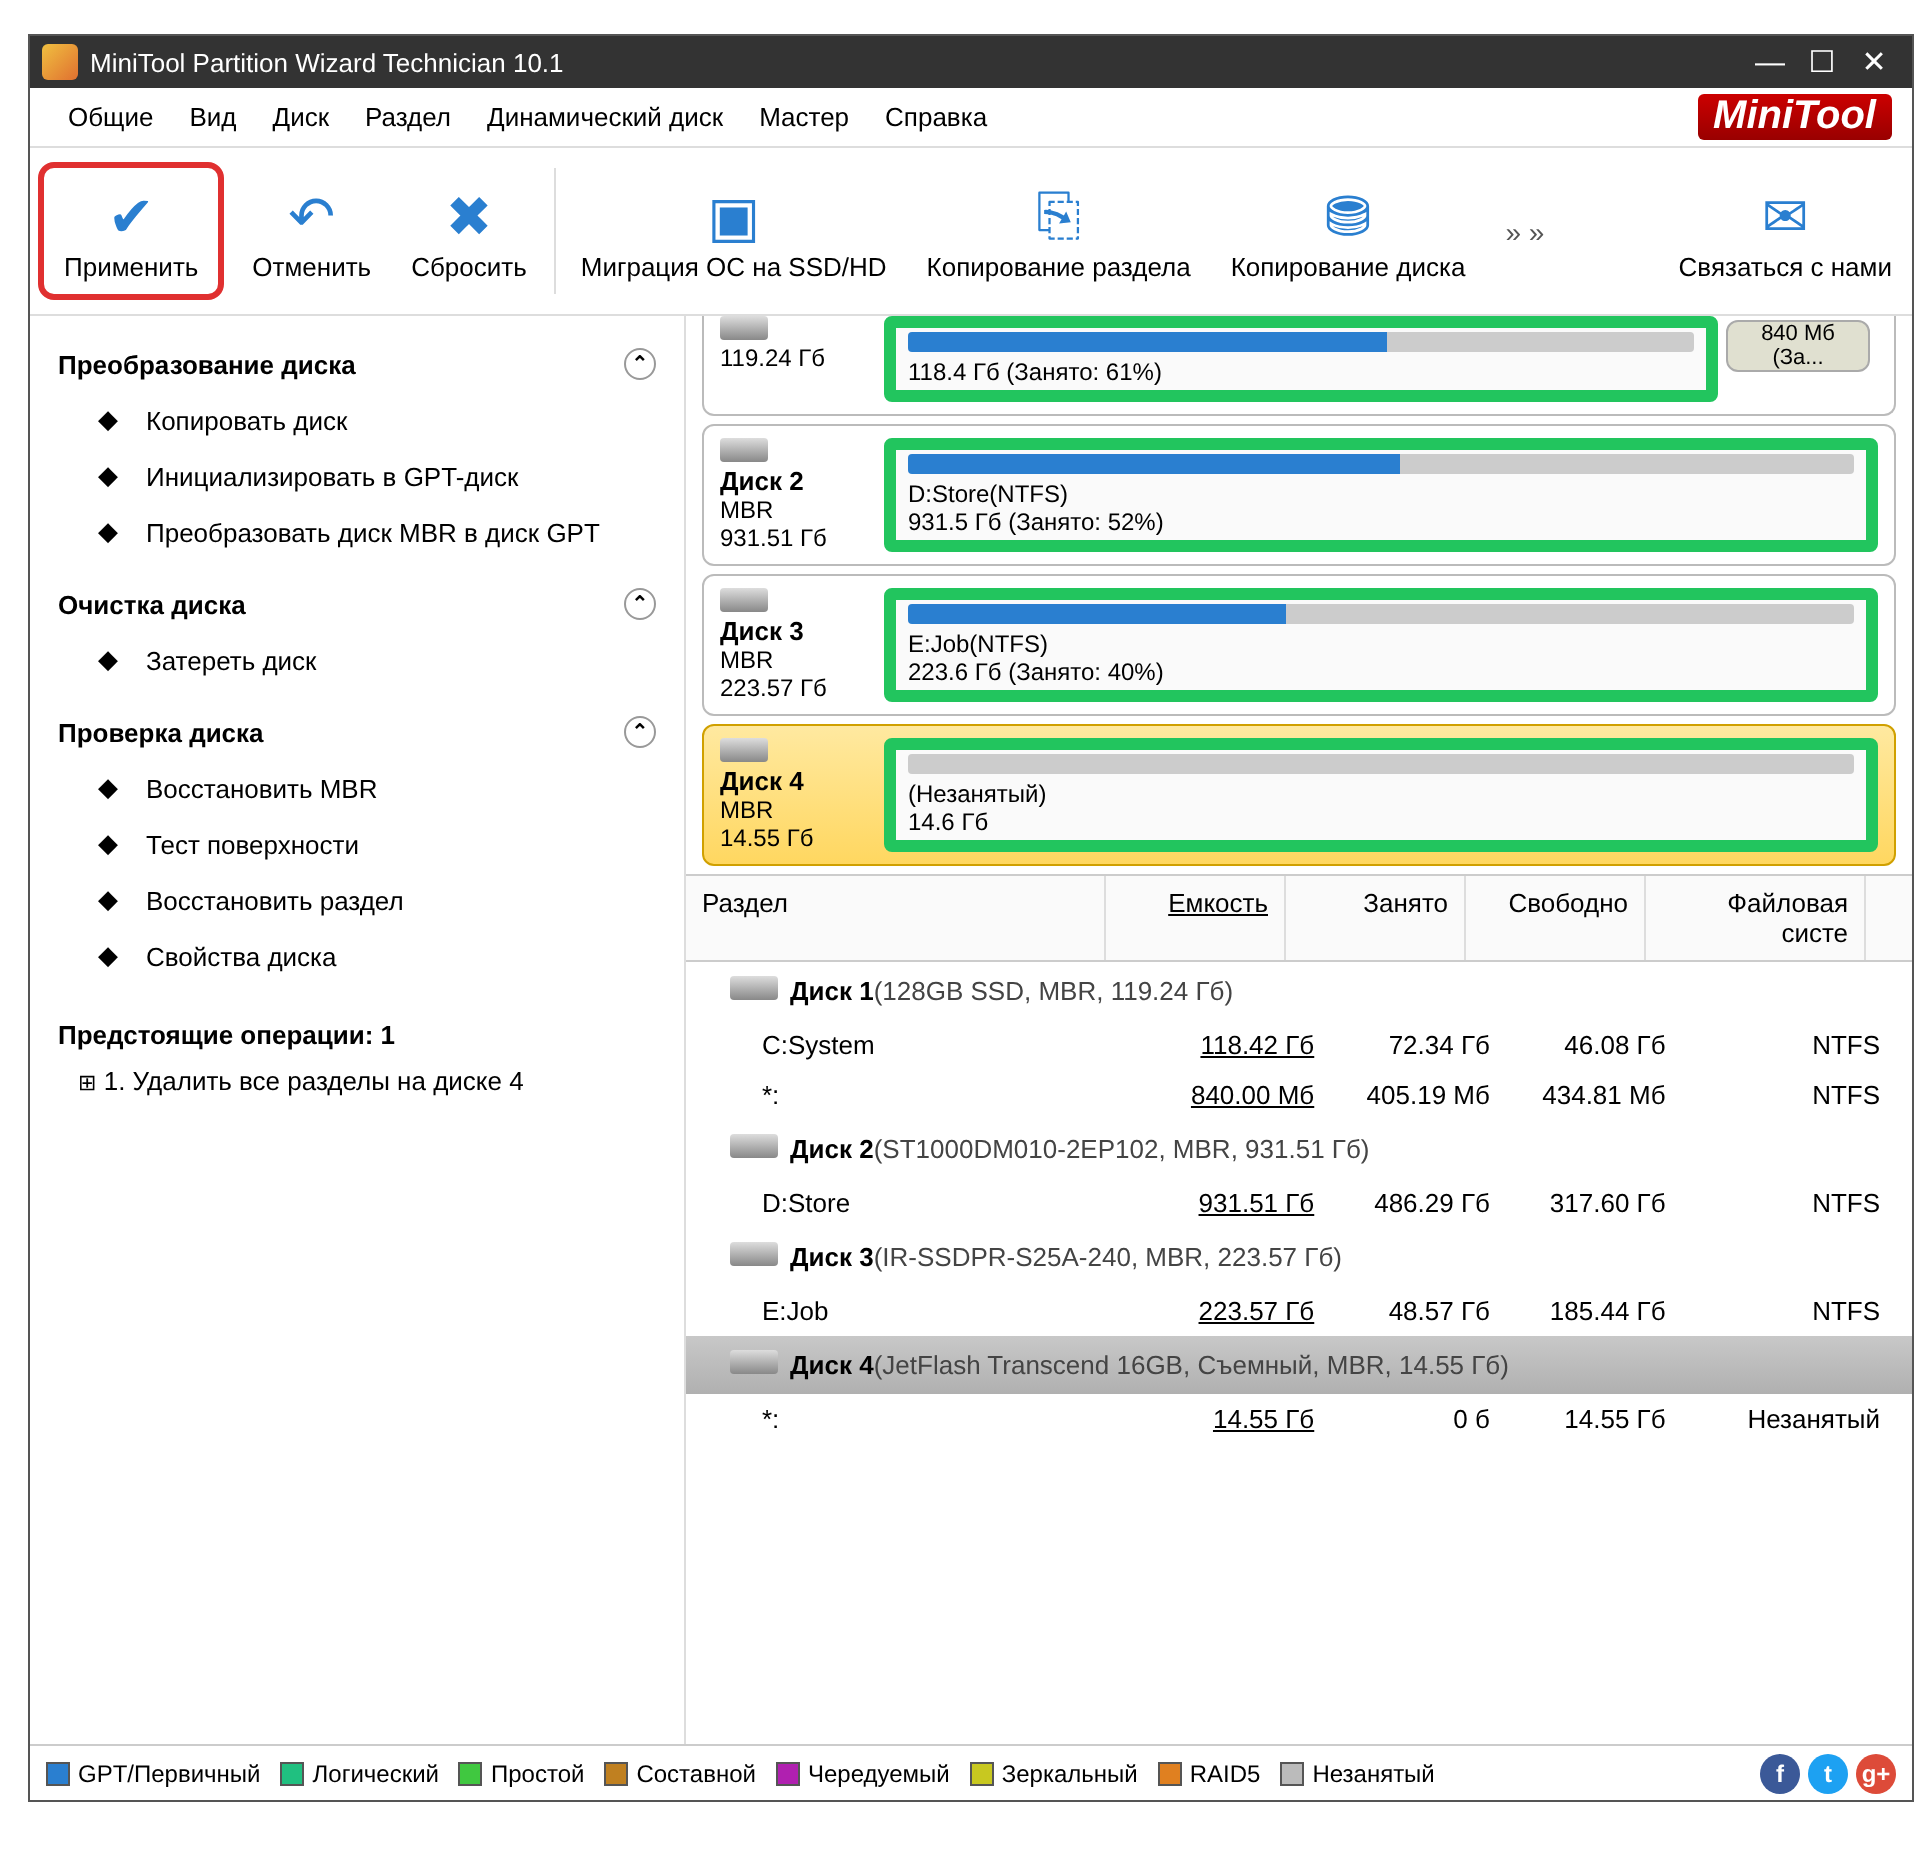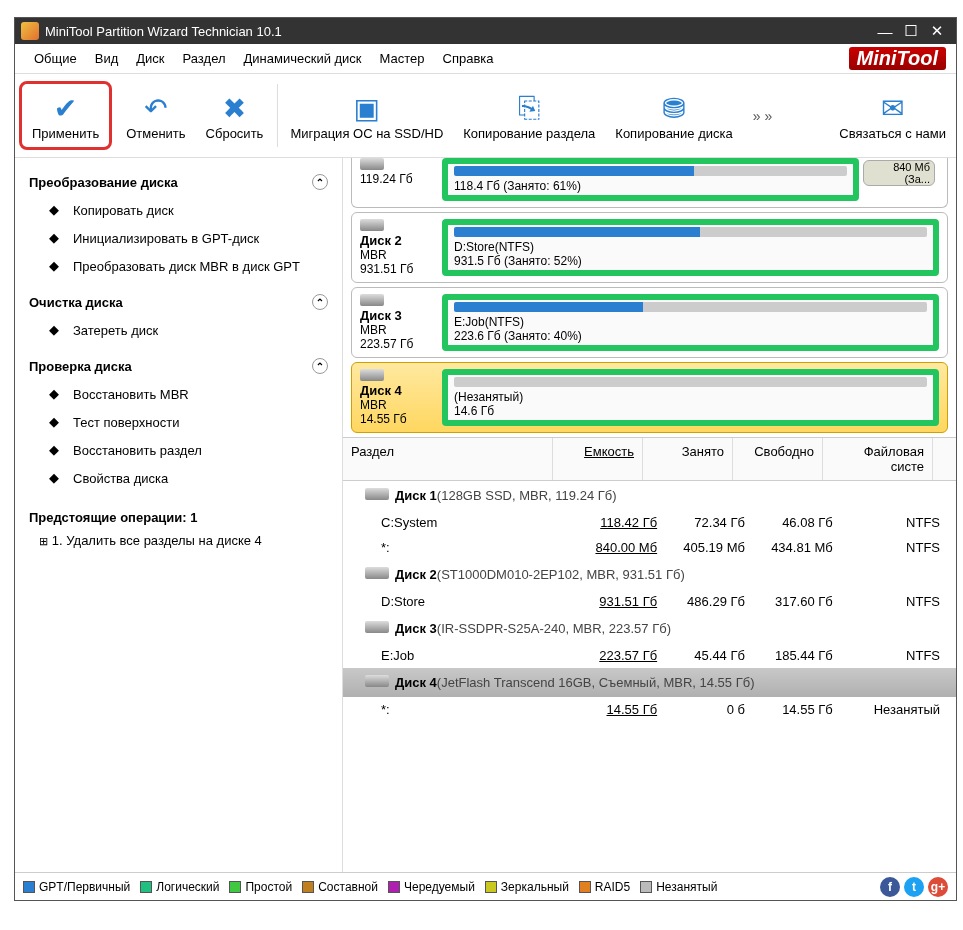--- a/index.html
+++ b/index.html
@@ -33,21 +33,21 @@
 .disks { border-bottom: 1px solid #ccc; overflow-y: hidden; }
 .drow { border: 1px solid #bbb; border-radius: 6px; margin: 4px 8px; display: flex; padding: 6px 8px; background: #fff; }
 .drow.trunc { border-top: none; border-radius: 0 0 6px 6px; margin-top: 0; padding-top: 0; }
 .drow.sel { background: linear-gradient(#ffe9a0,#ffd760); border-color: #d0a000; }
 .dlabel { width: 82px; font-size: 12px; }
 .dlabel b { font-size: 13px; }
 .dlabel .dicon { width: 24px; height: 12px; background: linear-gradient(#ddd,#888); border-radius: 2px; margin-bottom: 2px;}
 .dbar { flex: 1; border: 6px solid #22c55e; border-radius: 4px; padding: 2px 6px; font-size: 12px; background: #fafafa; position: relative; }
 .dbar .fill { height: 10px; background: linear-gradient(to right, #2a7fd0 var(--u), #ccc var(--u)); border-radius: 2px; margin-bottom: 3px; }
 .dbar.un .fill { background: #ccc; }
-.dside { width: 80px; font-size: 12px; text-align: right; padding: 2px 4px; }
+.dside { width: 80px; font-size: 12px; text-align: center; padding: 2px 4px; }
 .dside .pill { background: #e0e0d0; border: 1px solid #aaa; border-radius: 6px; padding: 0 4px; font-size: 11px; display: inline-block; }
 .thead { display: flex; border-bottom: 1px solid #ccc; font-size: 13px; background: #fafafa; }
 .thead .th { padding: 6px 8px; border-right: 1px solid #ddd; text-align: right; }
 .tbody { flex: 1; overflow-y: auto; }
 .trow { display: flex; padding: 5px 8px; font-size: 13px; }
 .trow.diskhdr { font-weight: normal; color: #444; padding: 7px 8px; }
 .trow.diskhdr .dhicon { width: 24px; height: 12px; background: linear-gradient(#ddd,#888); border-radius: 2px; display: inline-block; margin: 0 6px 0 14px; vertical-align: middle;}
 .trow.diskhdr b { font-weight: bold; color: #000; }
 .trow.part { padding-left: 30px; }
 .trow.sel { background: linear-gradient(#c8c8c8,#b0b0b0); }
@@ -202,21 +202,21 @@
             <div class="c c1">D:Store</div>
             <div class="c c2">931.51 Гб</div>
             <div class="c c3">486.29 Гб</div>
             <div class="c c4">317.60 Гб</div>
             <div class="c c5">NTFS</div>
           </div>
           <div class="trow diskhdr"><span class="dhicon"></span><b>Диск 3</b> (IR-SSDPR-S25A-240, MBR, 223.57 Гб)</div>
           <div class="trow part">
             <div class="c c1">E:Job</div>
             <div class="c c2">223.57 Гб</div>
-            <div class="c c3">45.44 Гб</div>
+            <div class="c c3">48.57 Гб</div>
             <div class="c c4">185.44 Гб</div>
             <div class="c c5">NTFS</div>
           </div>
           <div class="trow diskhdr sel"><span class="dhicon"></span><b>Диск 4</b> (JetFlash Transcend 16GB, Съемный, MBR, 14.55 Гб)</div>
           <div class="trow part">
             <div class="c c1">*:</div>
             <div class="c c2">14.55 Гб</div>
             <div class="c c3">0 б</div>
             <div class="c c4">14.55 Гб</div>
             <div class="c c5">Незанятый</div>

